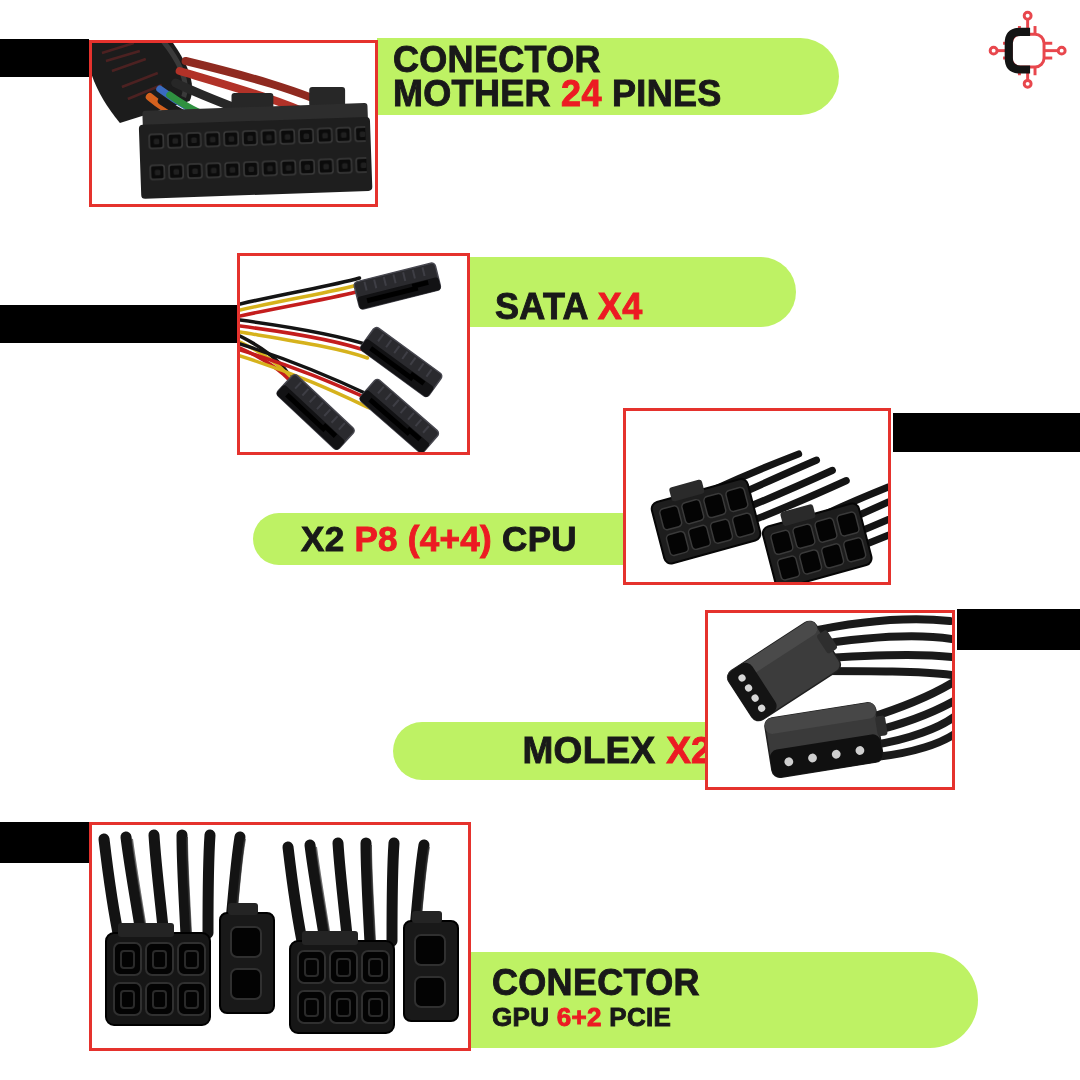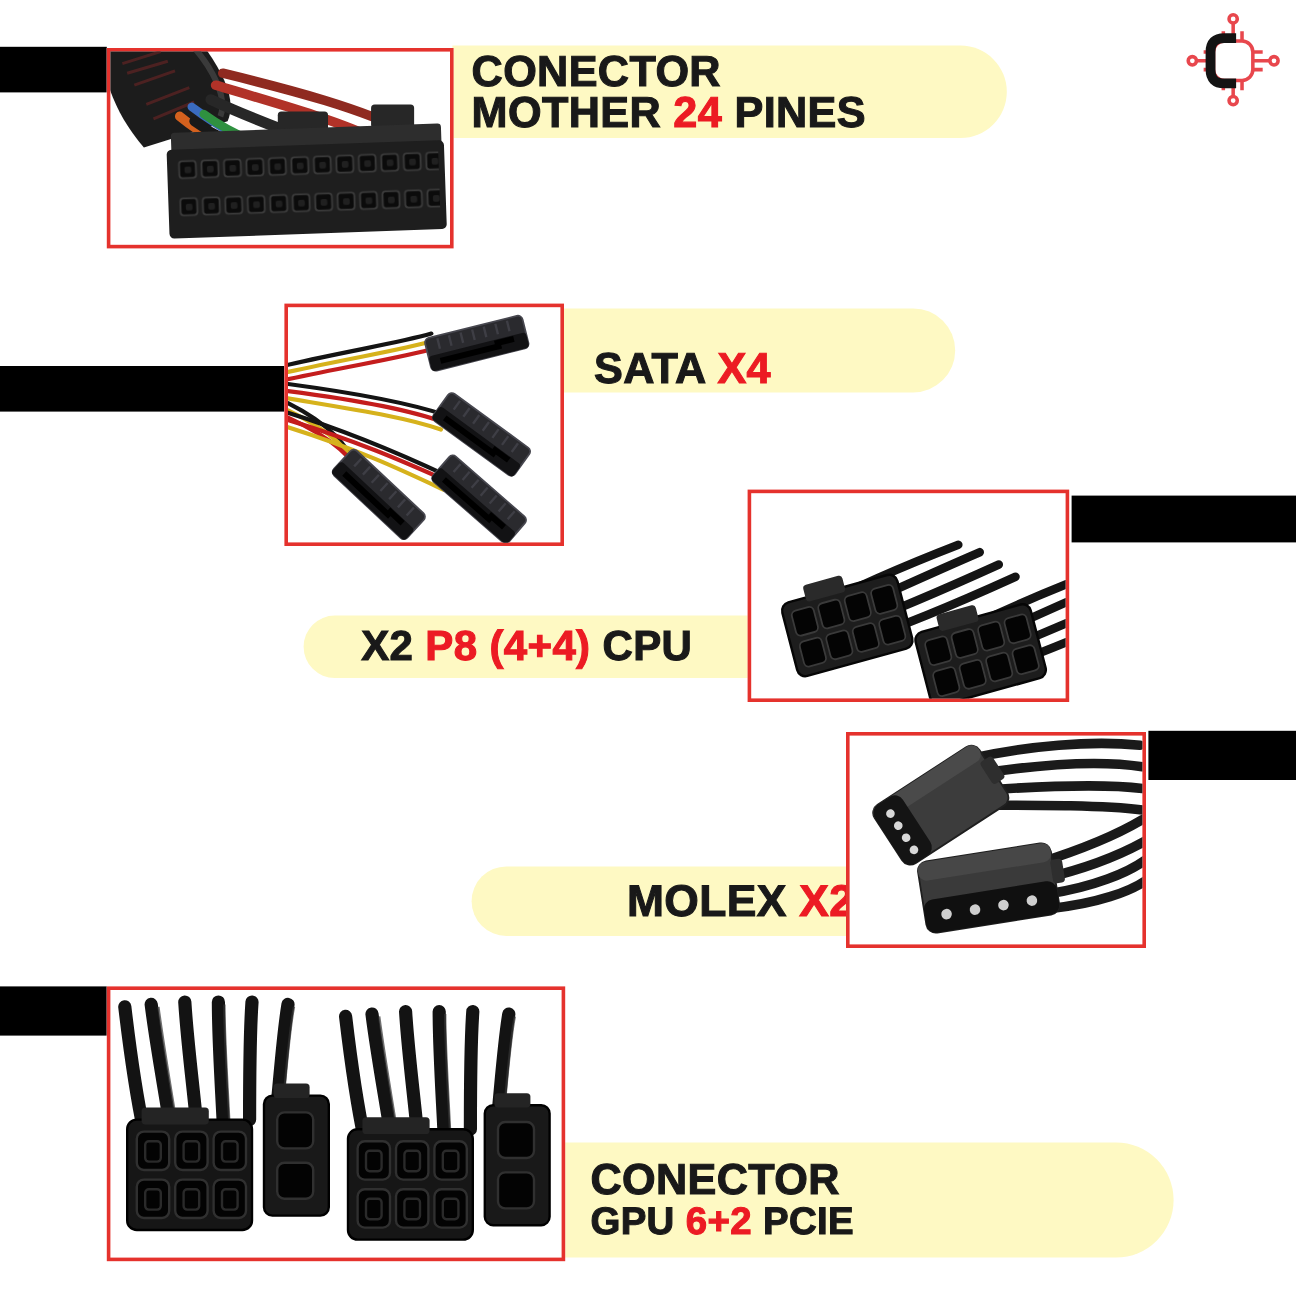--- a/index.html
+++ b/index.html
@@ -1,20 +1,20 @@
 <!DOCTYPE html>
 <html><head>
 <meta charset="utf-8">
 <style>
   html,body{margin:0;padding:0;}
   body{width:1080px;height:1080px;position:relative;background:#ffffff;overflow:hidden;
        font-family:"Liberation Sans", sans-serif;}
   .canvas{position:absolute;inset:0;}
   .bar{position:absolute;background:#000;z-index:2;}
-  .pill{position:absolute;background:#fef9c3;z-index:1;display:flex;flex-direction:column;justify-content:center;}
+  .pill{position:absolute;background:#bef264;z-index:1;display:flex;flex-direction:column;justify-content:center;}
   .line{font-weight:bold;color:#191919;white-space:nowrap;-webkit-text-stroke:0.9px currentColor;letter-spacing:0.3px;}
   .line .red{color:#ec1b23;}
   .right{text-align:right;}
   .imgbox{position:absolute;background:#fff;border:3px solid #e5322d;z-index:3;box-sizing:border-box;}
   .imgbox svg{position:absolute;inset:0;width:100%;height:100%;}
   .logo{position:absolute;left:985px;top:8px;width:82px;height:88px;z-index:4;}
   .cable path{fill:none;stroke:#141414;stroke-width:7;stroke-linecap:round;}
   .gcable path{fill:none;stroke:#131313;stroke-width:11;stroke-linecap:round;}
   .mwire path{fill:none;stroke:#1a1a1a;stroke-width:8;stroke-linecap:round;}
   .swire path{fill:none;stroke-width:3.5;stroke-linecap:round;fill:none;}
@@ -180,21 +180,21 @@
         <circle cx="34" cy="15" r="4.4" fill="#cfcfcf"></circle>
         <rect x="54" y="-16" width="10" height="20" rx="3" fill="#2e2e2e"></rect>
       </g>
     </svg>
   </div>
 
   <div class="bar" style="left:0;top:822px;width:89px;height:41px;"></div>
 
   <div class="pill" style="left:470px;top:952px;width:486px;height:96px;border-radius:0 48px 48px 0;padding-left:22px;">
     <div class="line" style="font-size:36px;line-height:35px;"><span>CONECTOR</span></div>
-    <div class="line" style="font-size:32px;line-height:35px;"><span>GPU </span><span class="red">6+2</span><span> PCIE</span></div>
+    <div class="line" style="font-size:26px;line-height:35px;"><span>GPU </span><span class="red">6+2</span><span> PCIE</span></div>
   </div>
 
   <div class="imgbox" style="left:89px;top:822px;width:382px;height:229px;">
     <svg viewBox="0 0 376 223" preserveAspectRatio="none">
       <defs>
         <g id="gpuu">
           <g class="gcable">
             <path d="M20,108 C12,70 8,38 4,4"></path>
             <path d="M42,104 C36,66 30,34 26,2"></path>
             <path d="M64,102 C60,62 56,32 54,0"></path>

